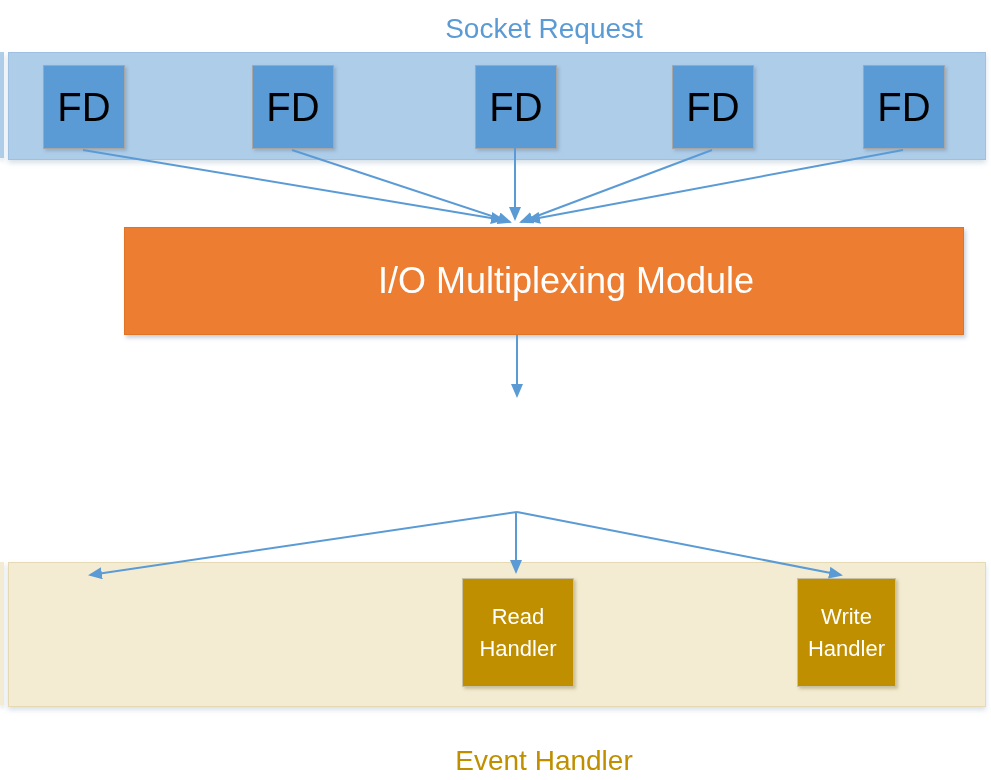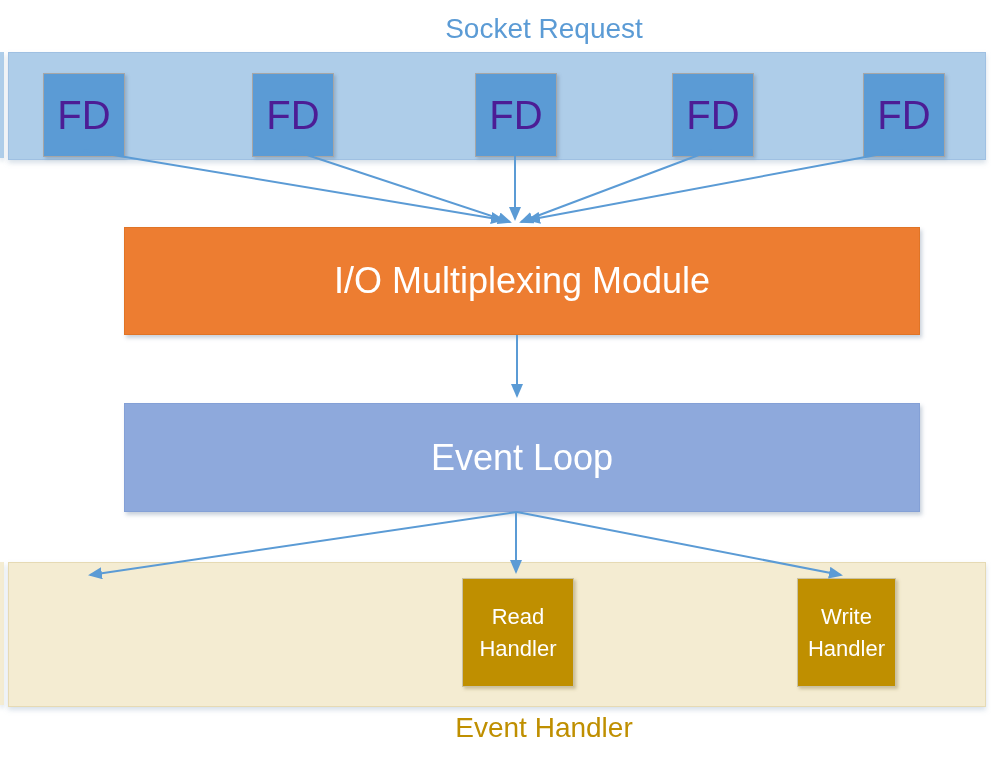--- a/index.html
+++ b/index.html
@@ -21,21 +21,21 @@
   }
   .big-title{
     position:absolute;
     transform:translateX(-50%);
     font-size:28px;
     white-space:nowrap;
     font-weight:400;
     margin-left:24px;
   }
   .title-top{left:520px;top:13px;color:var(--accent-blue);}
-  .title-bottom{left:520px;top:712px;color:var(--gold);}
+  .title-bottom{left:520px;top:745px;color:var(--gold);}
   .band{
     position:absolute;
     left:8px;width:976px;
     box-shadow:0 3px 5px rgba(140,165,190,0.35);
   }
   .band-top{
     top:52px;height:106px;
     background:var(--band-blue);
     border:1px solid #9fc0e2;
   }
@@ -46,38 +46,39 @@
   }
   .band-sliver{
     position:absolute;
     left:0;width:4px;
     box-shadow:0 3px 4px rgba(140,165,190,0.3);
   }
   .sliver-top{top:52px;height:106px;background:var(--band-blue);}
   .sliver-bottom{top:562px;height:143px;background:var(--cream);}
   .fd-box{
     position:absolute;
-    top:73px;width:80px;height:82px;
+    top:65px;width:80px;height:82px;
     background:var(--accent-blue);
     border:1px solid var(--border-gray);
     box-shadow:2px 2px 3px rgba(100,120,145,0.35);
     display:flex;align-items:center;justify-content:center;
-    color:#4c1d95;font-size:40px;
+    color:#000000;font-size:40px;
   }
   .fd-1{left:43px;}
   .fd-2{left:252px;}
   .fd-3{left:475px;}
   .fd-4{left:672px;}
   .fd-5{left:863px;}
   .wide-box{
     position:absolute;
     left:124px;width:794px;
     display:flex;align-items:center;justify-content:center;
     color:#ffffff;font-size:36px;
     box-shadow:2px 3px 4px rgba(120,140,165,0.4);
+    padding-left:44px;
   }
   .module-box{
     top:227px;height:106px;
     background:var(--orange);
     border:1px solid #e07426;
   }
   .loop-box{
     top:403px;height:107px;
     background:var(--periwinkle);
     border:1px solid #84a0d6;
@@ -114,21 +115,20 @@
   <div class="band band-top"></div>
 
   <div class="fd-box fd-1">FD</div>
   <div class="fd-box fd-2">FD</div>
   <div class="fd-box fd-3">FD</div>
   <div class="fd-box fd-4">FD</div>
   <div class="fd-box fd-5">FD</div>
 
   <div class="wide-box module-box">I/O Multiplexing Module</div>
 
-  <div class="wide-box loop-box">Event Loop</div>
 
   <div class="band-sliver sliver-bottom"></div>
   <div class="band band-bottom"></div>
 
   <div class="handler-box handler-read">
     <span>Read Handler</span>
   </div>
   <div class="handler-box handler-write">
     <span>Write Handler</span>
   </div>

